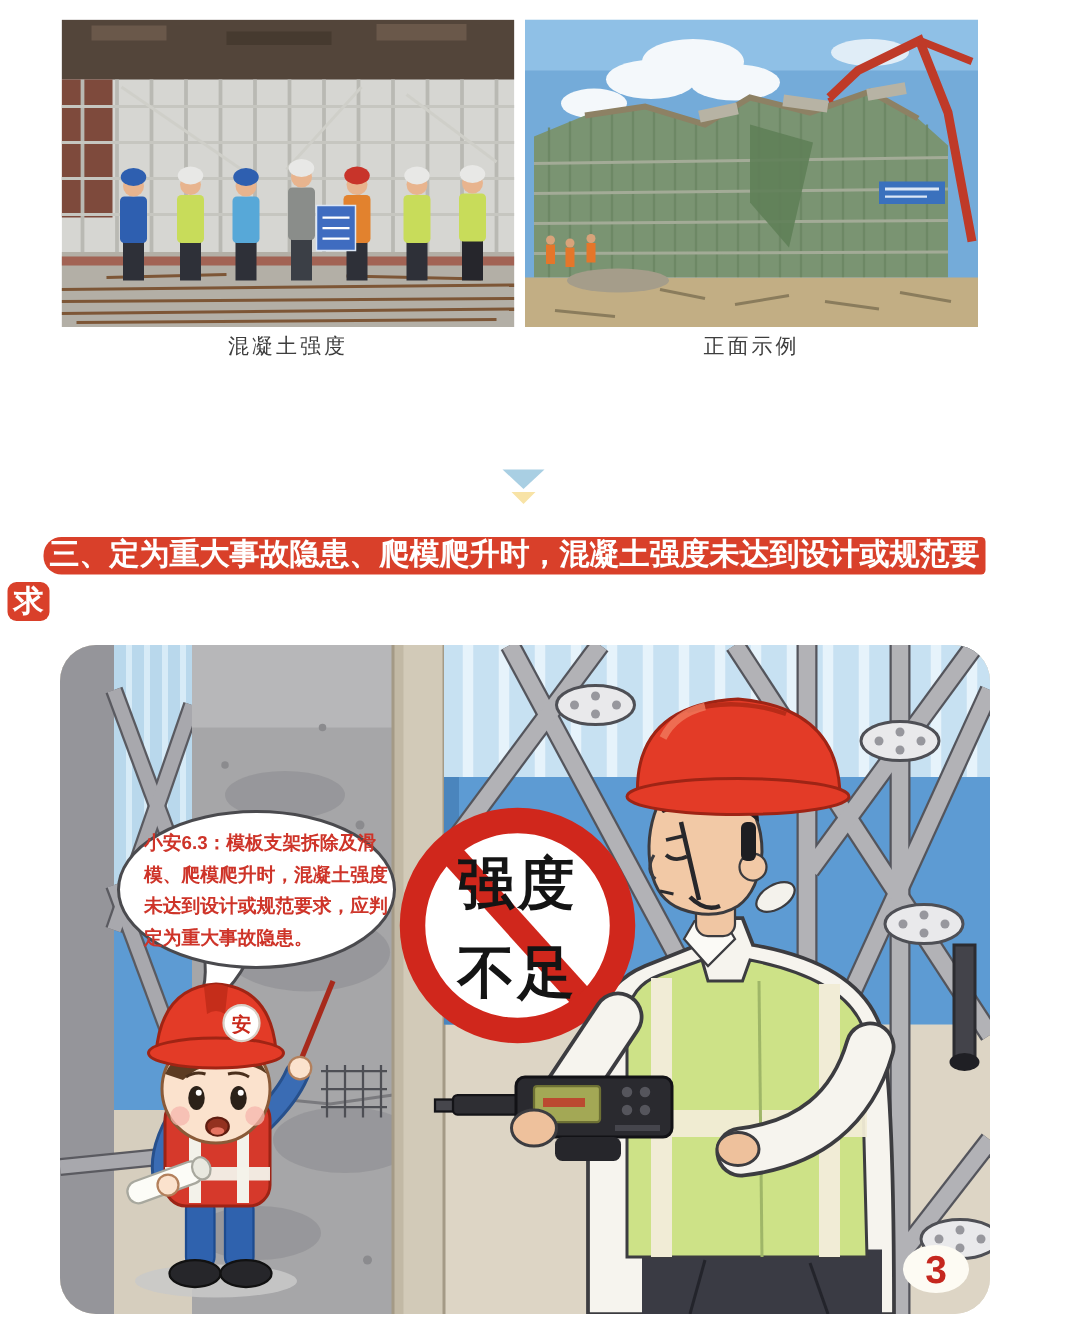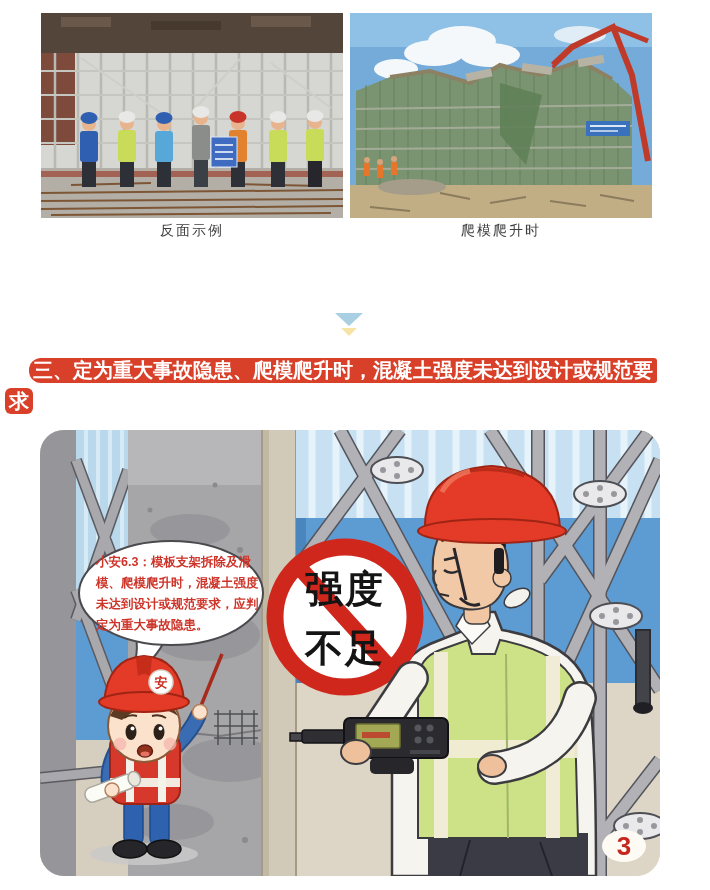--- a/index.html
+++ b/index.html
@@ -235,22 +235,22 @@
             <circle cx="30" cy="149" r="3" fill="#d8a37a"></circle>
           </g>
         <g>
             <rect x="41" y="149" width="6" height="13" fill="#e5762a"></rect>
             <circle cx="44" cy="146" r="3" fill="#d8a37a"></circle>
           </g>
       </g>
     </svg>
   </div>
 
-  <div class="caption caption-left">反面示例</div>
-  <div class="caption caption-right">爬模爬升时</div>
+  <div class="caption caption-left">混凝土强度</div>
+  <div class="caption caption-right">正面示例</div>
 
   <div class="arrow-wrap">
     <div class="arrow-big"></div>
     <div class="arrow-small"></div>
   </div>
 
   <div>
     <span class="heading-line heading-line1">三、定为重大事故隐患、爬模爬升时，混凝土强度未达到设计或规范要</span>
     <span class="heading-line heading-line2">求</span>
   </div>

